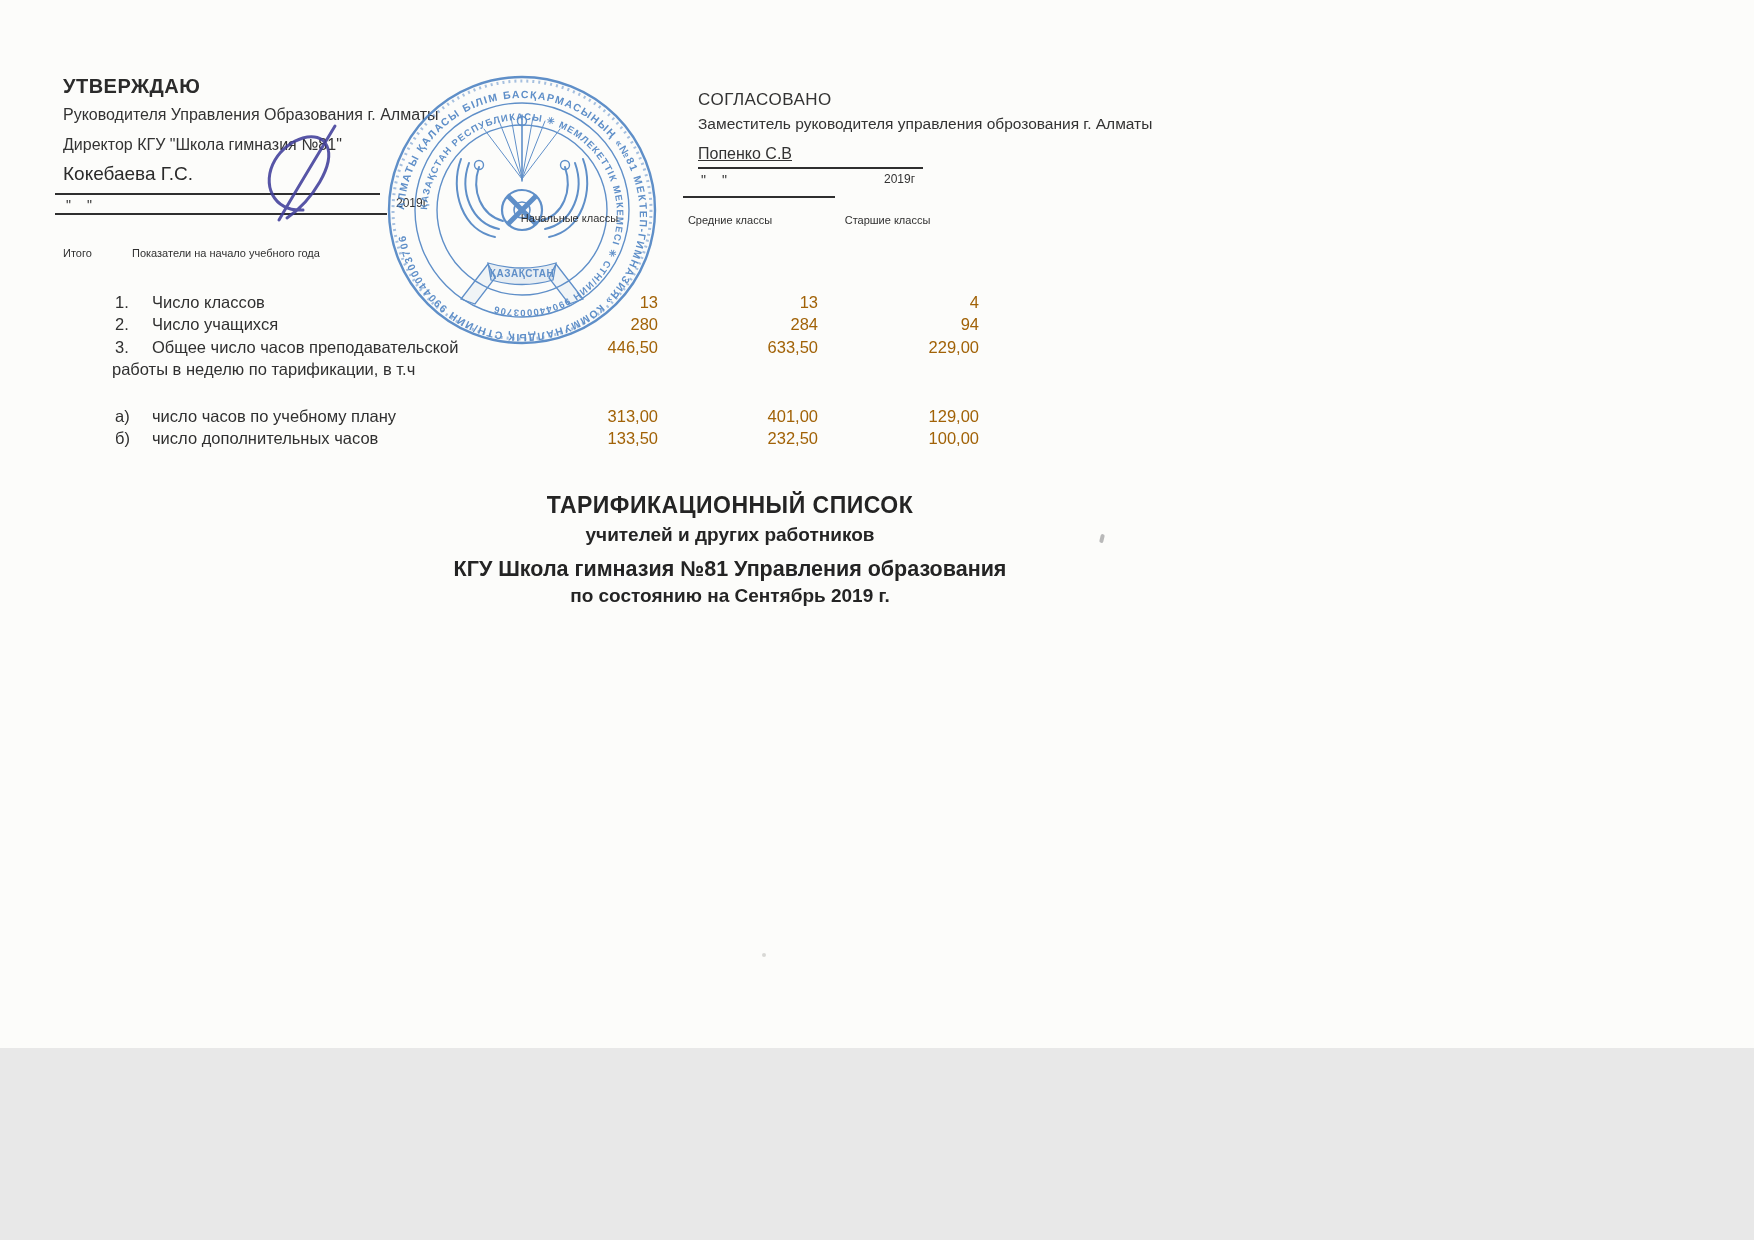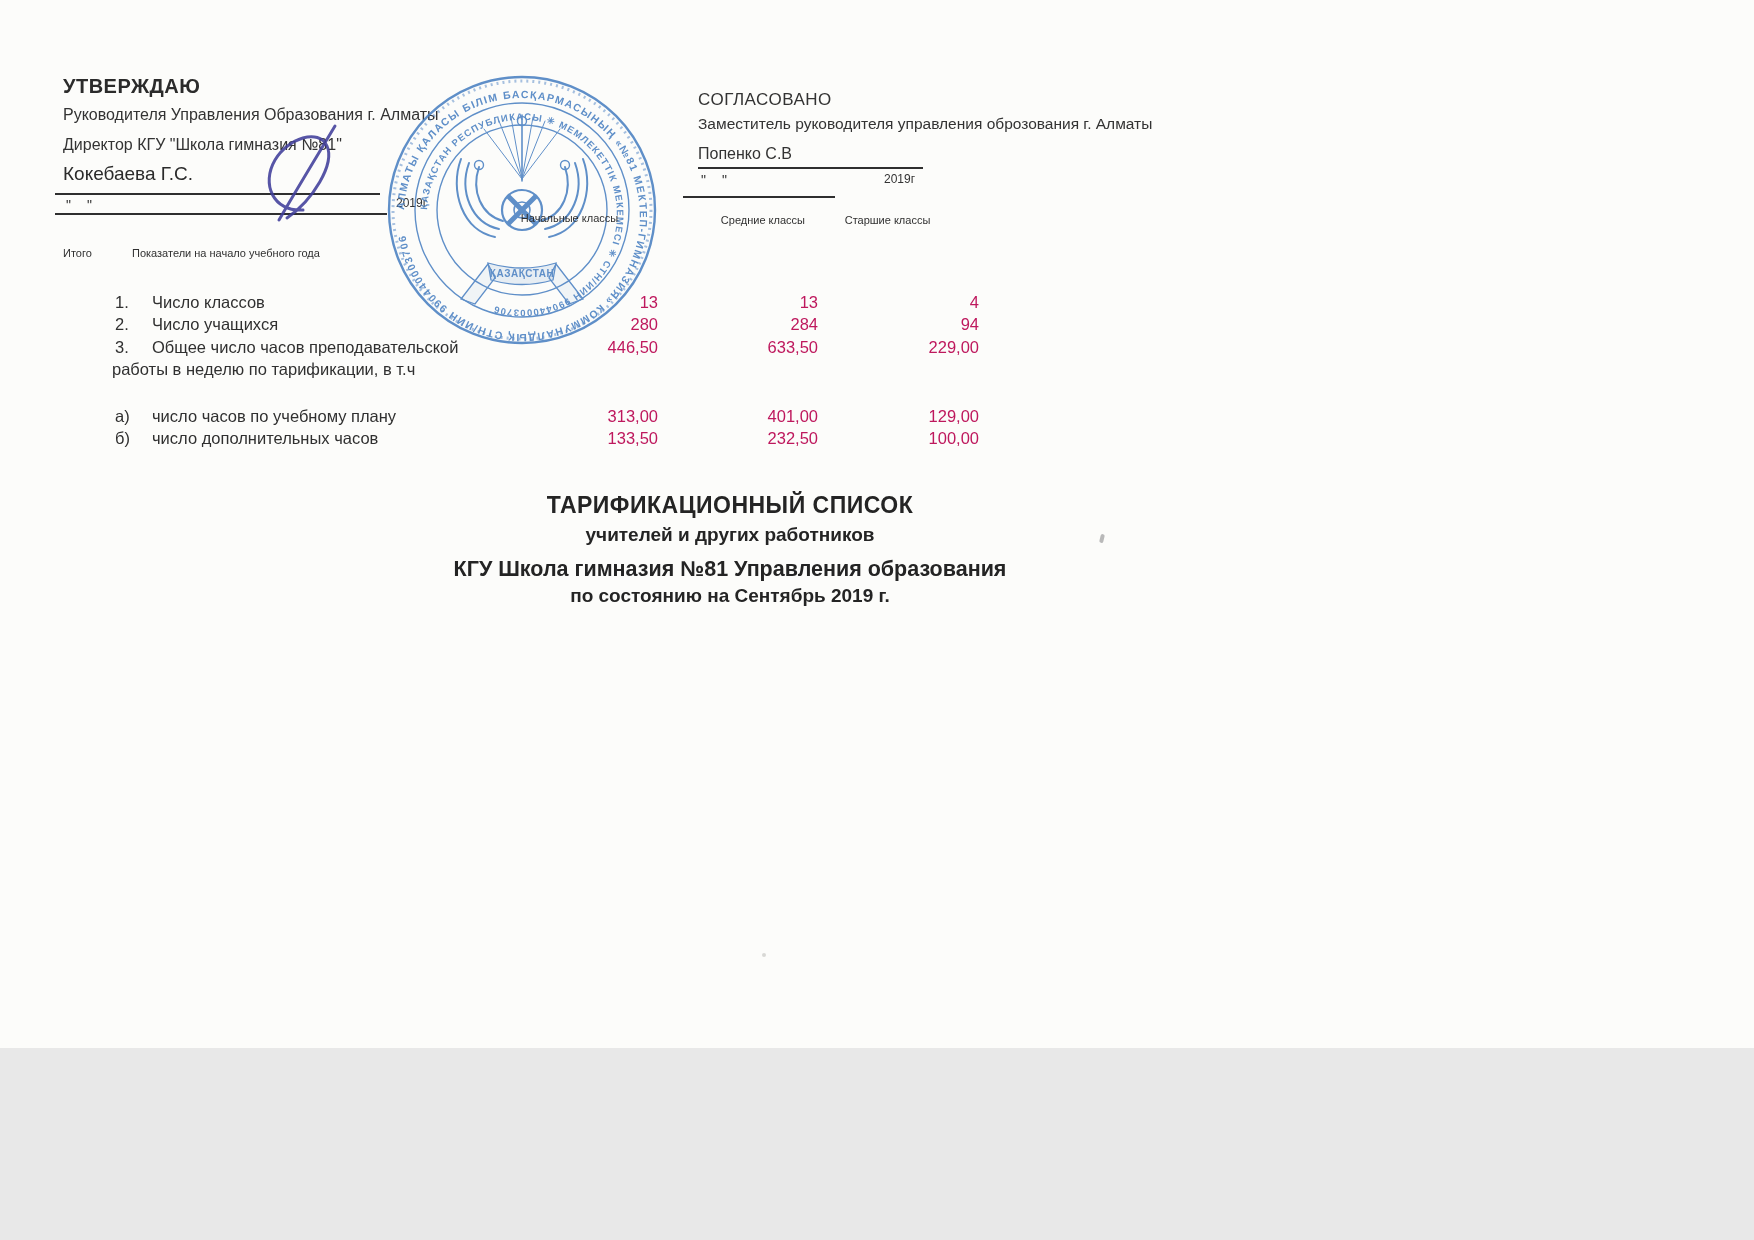--- a/index.html
+++ b/index.html
@@ -20,21 +20,21 @@
   .h-agree{font-size:17px;color:#333;letter-spacing:.5px;}
   .sig-line{position:absolute;height:0;border-top:2px solid #2f2f2f;}
   .quotes{font-size:14px;color:#333;letter-spacing:16px;}
   .yeartxt{font-size:12px;color:#333;}
   
   .thead{font-size:11px;color:#303030;}
   .trow{position:absolute;left:0;top:0;width:1100px;height:22px;}
   .c-no{position:absolute;left:115px;width:34px;font-size:16.5px;color:#303030;}
   .c-label{position:absolute;left:152px;font-size:16.5px;color:#303030;white-space:nowrap;}
   .c-label2{position:absolute;left:112px;font-size:16.5px;color:#303030;white-space:nowrap;}
-  .v{position:absolute;width:180px;text-align:right;font-size:16.5px;color:#be185d;}
+  .v{position:absolute;width:180px;text-align:right;font-size:16.5px;color:#a16207;}
   .v1{left:478px;} .v2{left:638px;} .v3{left:799px;}
   
   .title-wrap{position:absolute;left:420px;top:492px;width:620px;text-align:center;color:#242424;}
   .tl1{font-size:23px;font-weight:bold;letter-spacing:.5px;}
   .tl2{font-size:19px;font-weight:bold;margin-top:5px;}
   .tl3{font-size:21.5px;font-weight:bold;margin-top:11px;}
   .tl4{font-size:21.5px;font-weight:bold;margin-top:7px;}
   .tl5{font-size:19px;font-weight:bold;margin-top:3px;}
   
   .stamp-box{position:absolute;left:385px;top:73px;width:274px;height:274px;opacity:.88;}
@@ -54,21 +54,21 @@
   <div class="abs t16" style="left:63px;top:106px;">Руководителя Управления Образования г. Алматы</div>
   <div class="abs t16" style="left:63px;top:136px;">Директор КГУ "Школа гимназия №81"</div>
   <div class="abs name-big" style="left:63px;top:163px;">Кокебаева Г.С.</div>
   <div class="sig-line" style="left:55px;top:193px;width:325px;"></div>
   <div class="abs quotes" style="left:66px;top:197px;">""</div>
   <div class="abs yeartxt" style="left:396px;top:196px;">2019г</div>
   <div class="sig-line" style="left:55px;top:213px;width:332px;"></div>
 
   <div class="abs h-agree" style="left:698px;top:90px;">СОГЛАСОВАНО</div>
   <div class="abs t15" style="left:698px;top:115px;">Заместитель руководителя управления  оброзования г. Алматы</div>
-  <div class="abs t16" style="left:698px;top:145px;">Попенко С.В</div>
+  <div class="abs t16" style="left:698px;top:145px;text-decoration:underline;">Попенко С.В</div>
   <div class="sig-line" style="left:698px;top:167px;width:225px;"></div>
   <div class="abs quotes" style="left:701px;top:172px;">""</div>
   <div class="abs yeartxt" style="left:884px;top:172px;">2019г</div>
   <div class="sig-line" style="left:683px;top:196px;width:152px;"></div>
 
   <div class="stamp-box">
     <svg width="274" height="274" viewBox="0 0 274 274">
       <defs>
         <path id="arcOuter" d="M 19 137 A 118 118 0 1 1 18.99 137.2" fill="none"></path>
         <path id="arcInner" d="M 42 137 A 95 95 0 1 1 41.99 137.2" fill="none"></path>
@@ -124,21 +124,21 @@
   <div class="sig-box">
     <svg width="130" height="115" viewBox="0 0 130 115">
       <g stroke="#413f9b" stroke-width="3" fill="none" stroke-linecap="round" opacity="0.88">
         <path d="M 60,98 C 30,100 18,72 32,48 C 45,26 76,16 84,34 C 92,52 70,88 44,106"></path>
         <path d="M 92,14 C 74,44 52,80 36,108"></path>
       </g>
     </svg>
   </div>
 
   <div class="abs thead" style="left:487px;top:212px;width:165px;text-align:center;">Начальные классы</div>
-  <div class="abs thead" style="left:655px;top:214px;width:150px;text-align:right;">Средние классы</div>
+  <div class="abs thead" style="left:655px;top:214px;width:150px;text-align:center;">Средние классы</div>
   <div class="abs thead" style="left:815px;top:214px;width:145px;text-align:center;">Старшие классы</div>
   <div class="abs thead" style="left:63px;top:247px;">Итого</div>
   <div class="abs thead" style="left:132px;top:247px;">Показатели на начало учебного года</div>
 
   <div class="trow" style="top:293px;">
     <span class="c-no">1.</span>
     <span class="c-label">Число классов</span>
     <span class="v v1">13</span>
     <span class="v v2">13</span>
     <span class="v v3">4</span>

